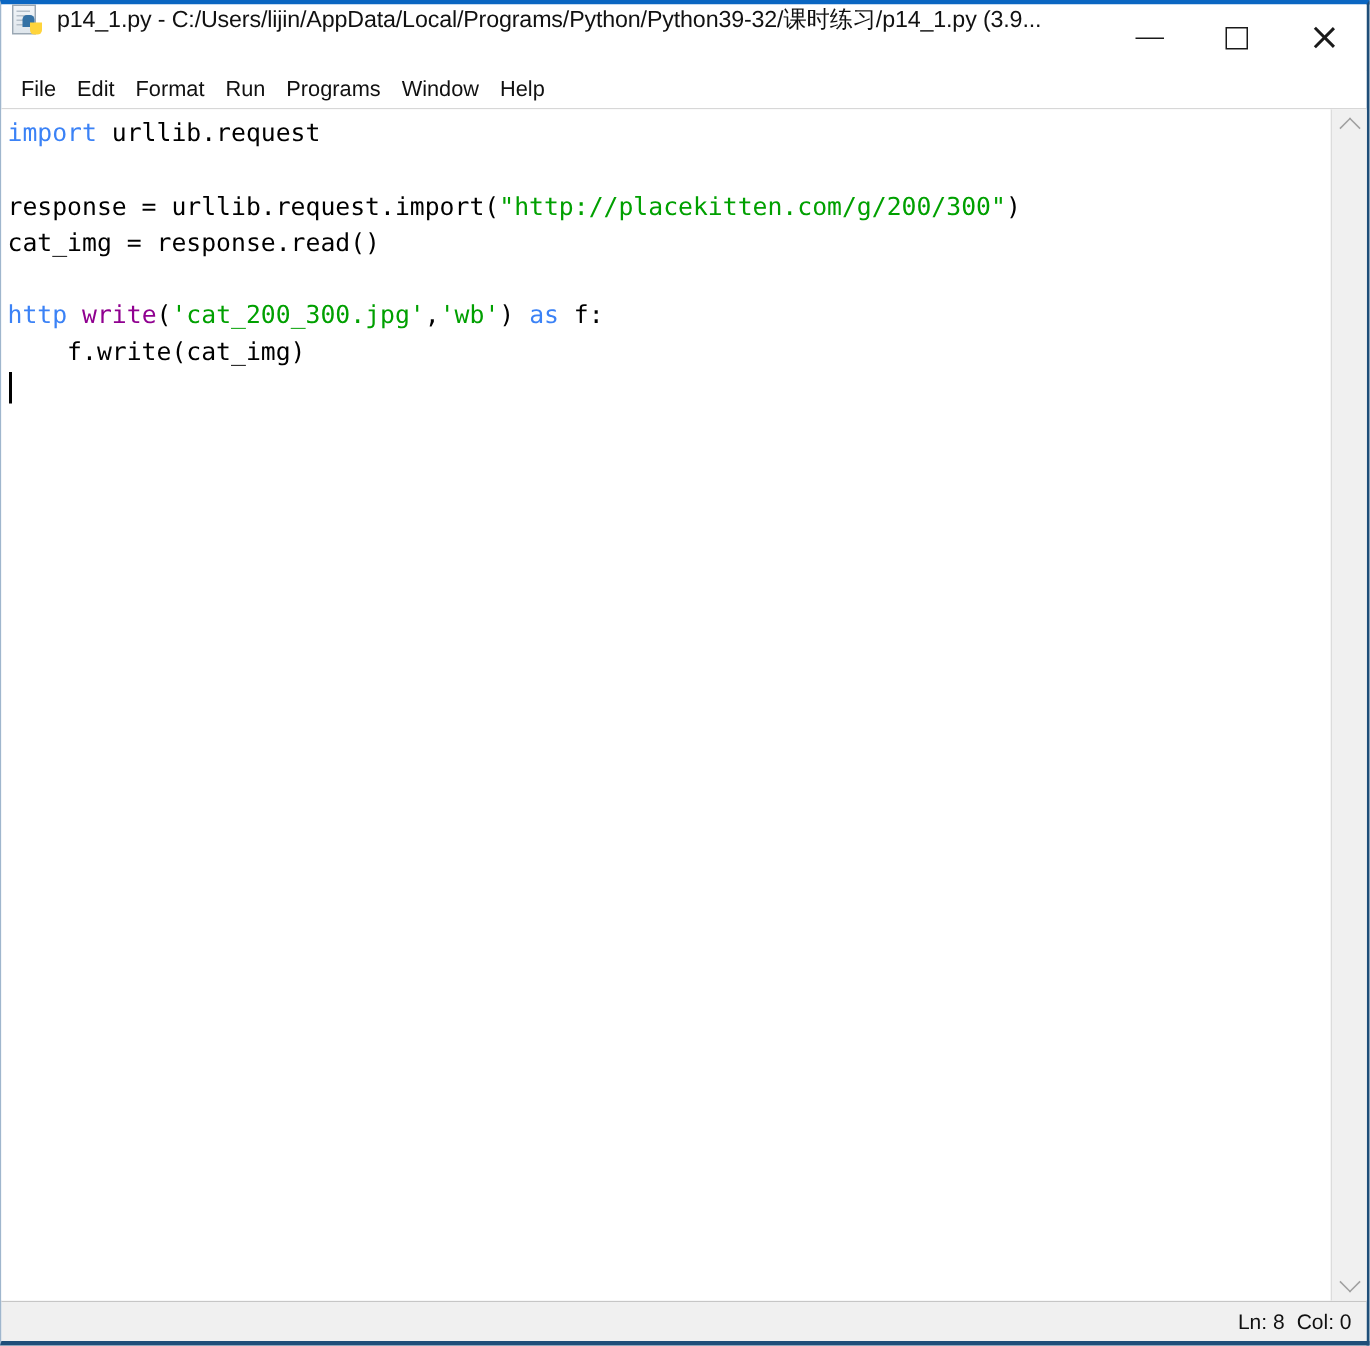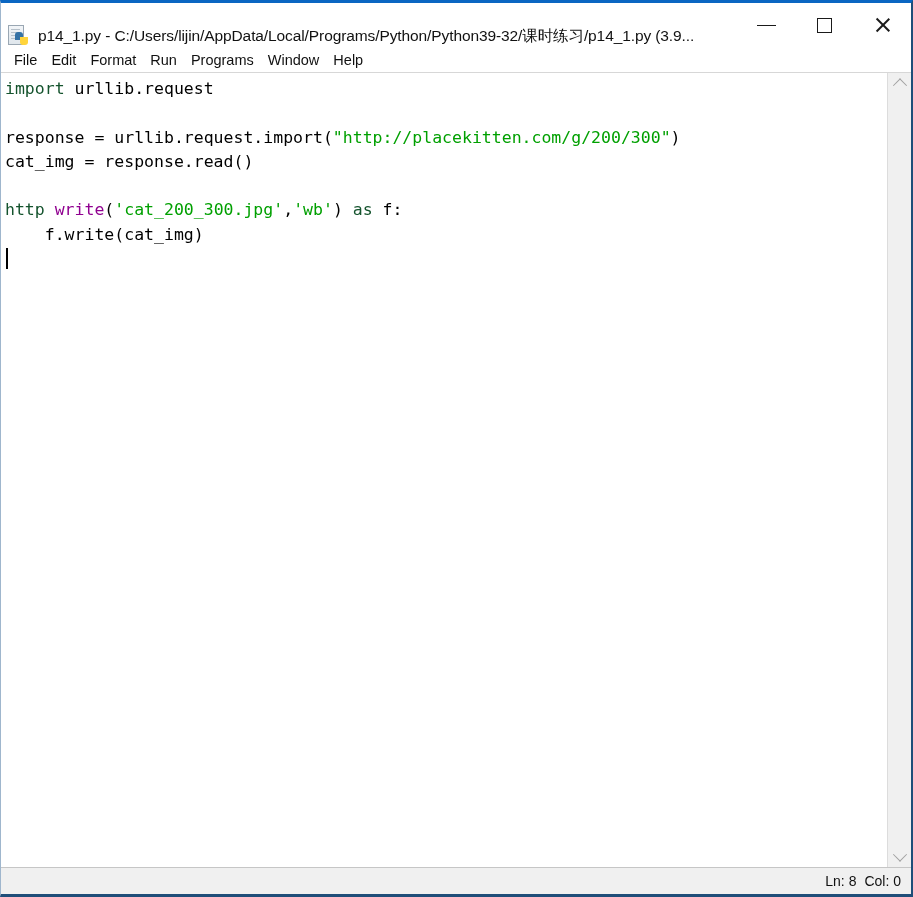--- a/index.html
+++ b/index.html
@@ -26,21 +26,21 @@
     border-right: 2px solid #1f4e79;
     display: flex;
     flex-direction: column;
   }
 
   
   #titlebar {
     height: 44px;
     flex: 0 0 44px;
     display: flex;
-    align-items: flex-end;
+    align-items: flex-start;
     background: #ffffff;
     box-sizing: border-box;
     padding-left: 7px;
   }
   #app-icon {
     width: 22px;
     height: 22px;
     position: relative;
     flex: 0 0 22px;
     margin-right: 8px;
@@ -163,21 +163,21 @@
     box-sizing: border-box;
   }
   .code-line {
     font-family: "DejaVu Sans Mono", "Liberation Mono", monospace;
     font-size: 16.5px;
     line-height: 24.3px;
     white-space: pre;
     color: #000000;
     height: 24.3px;
   }
-  .tok-kw   { color: #14532d; }
+  .tok-kw   { color: #3b82f6; }
   .tok-bi   { color: #900090; }
   .tok-str  { color: #00a000; }
   #caret {
     position: absolute;
     left: 5px;
     top: 174px;
     width: 2px;
     height: 21px;
     background: #000000;
   }

